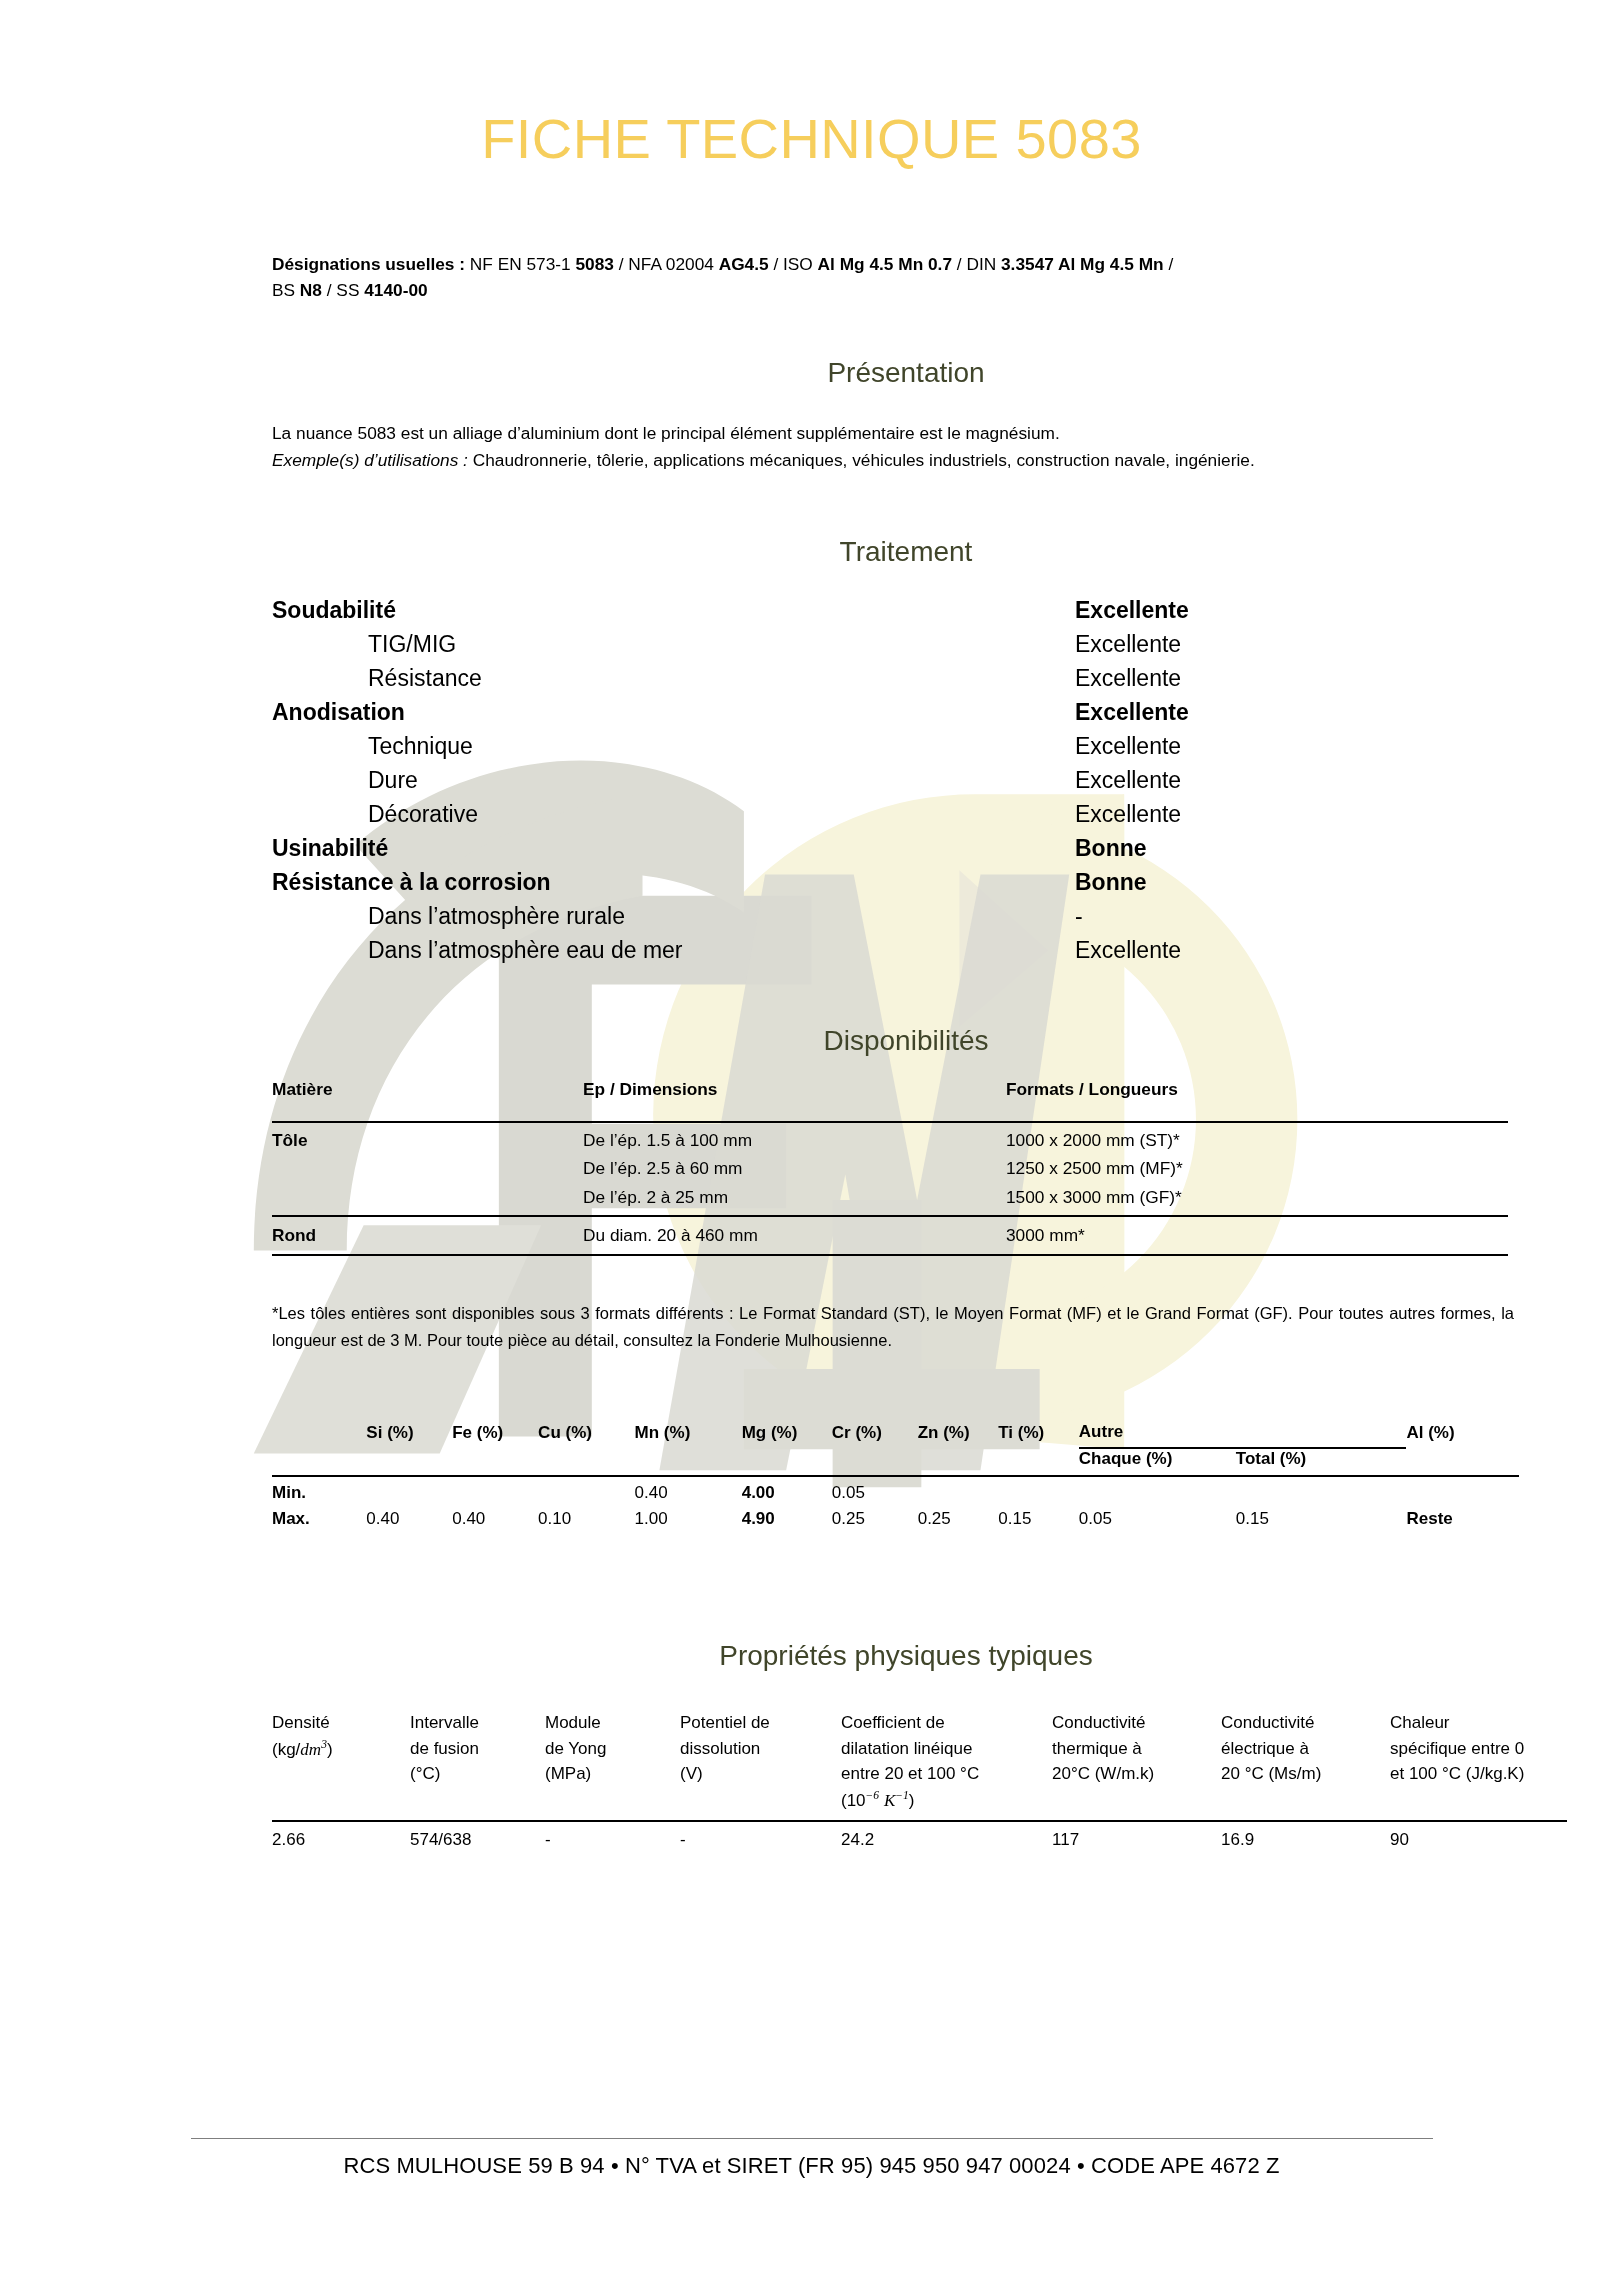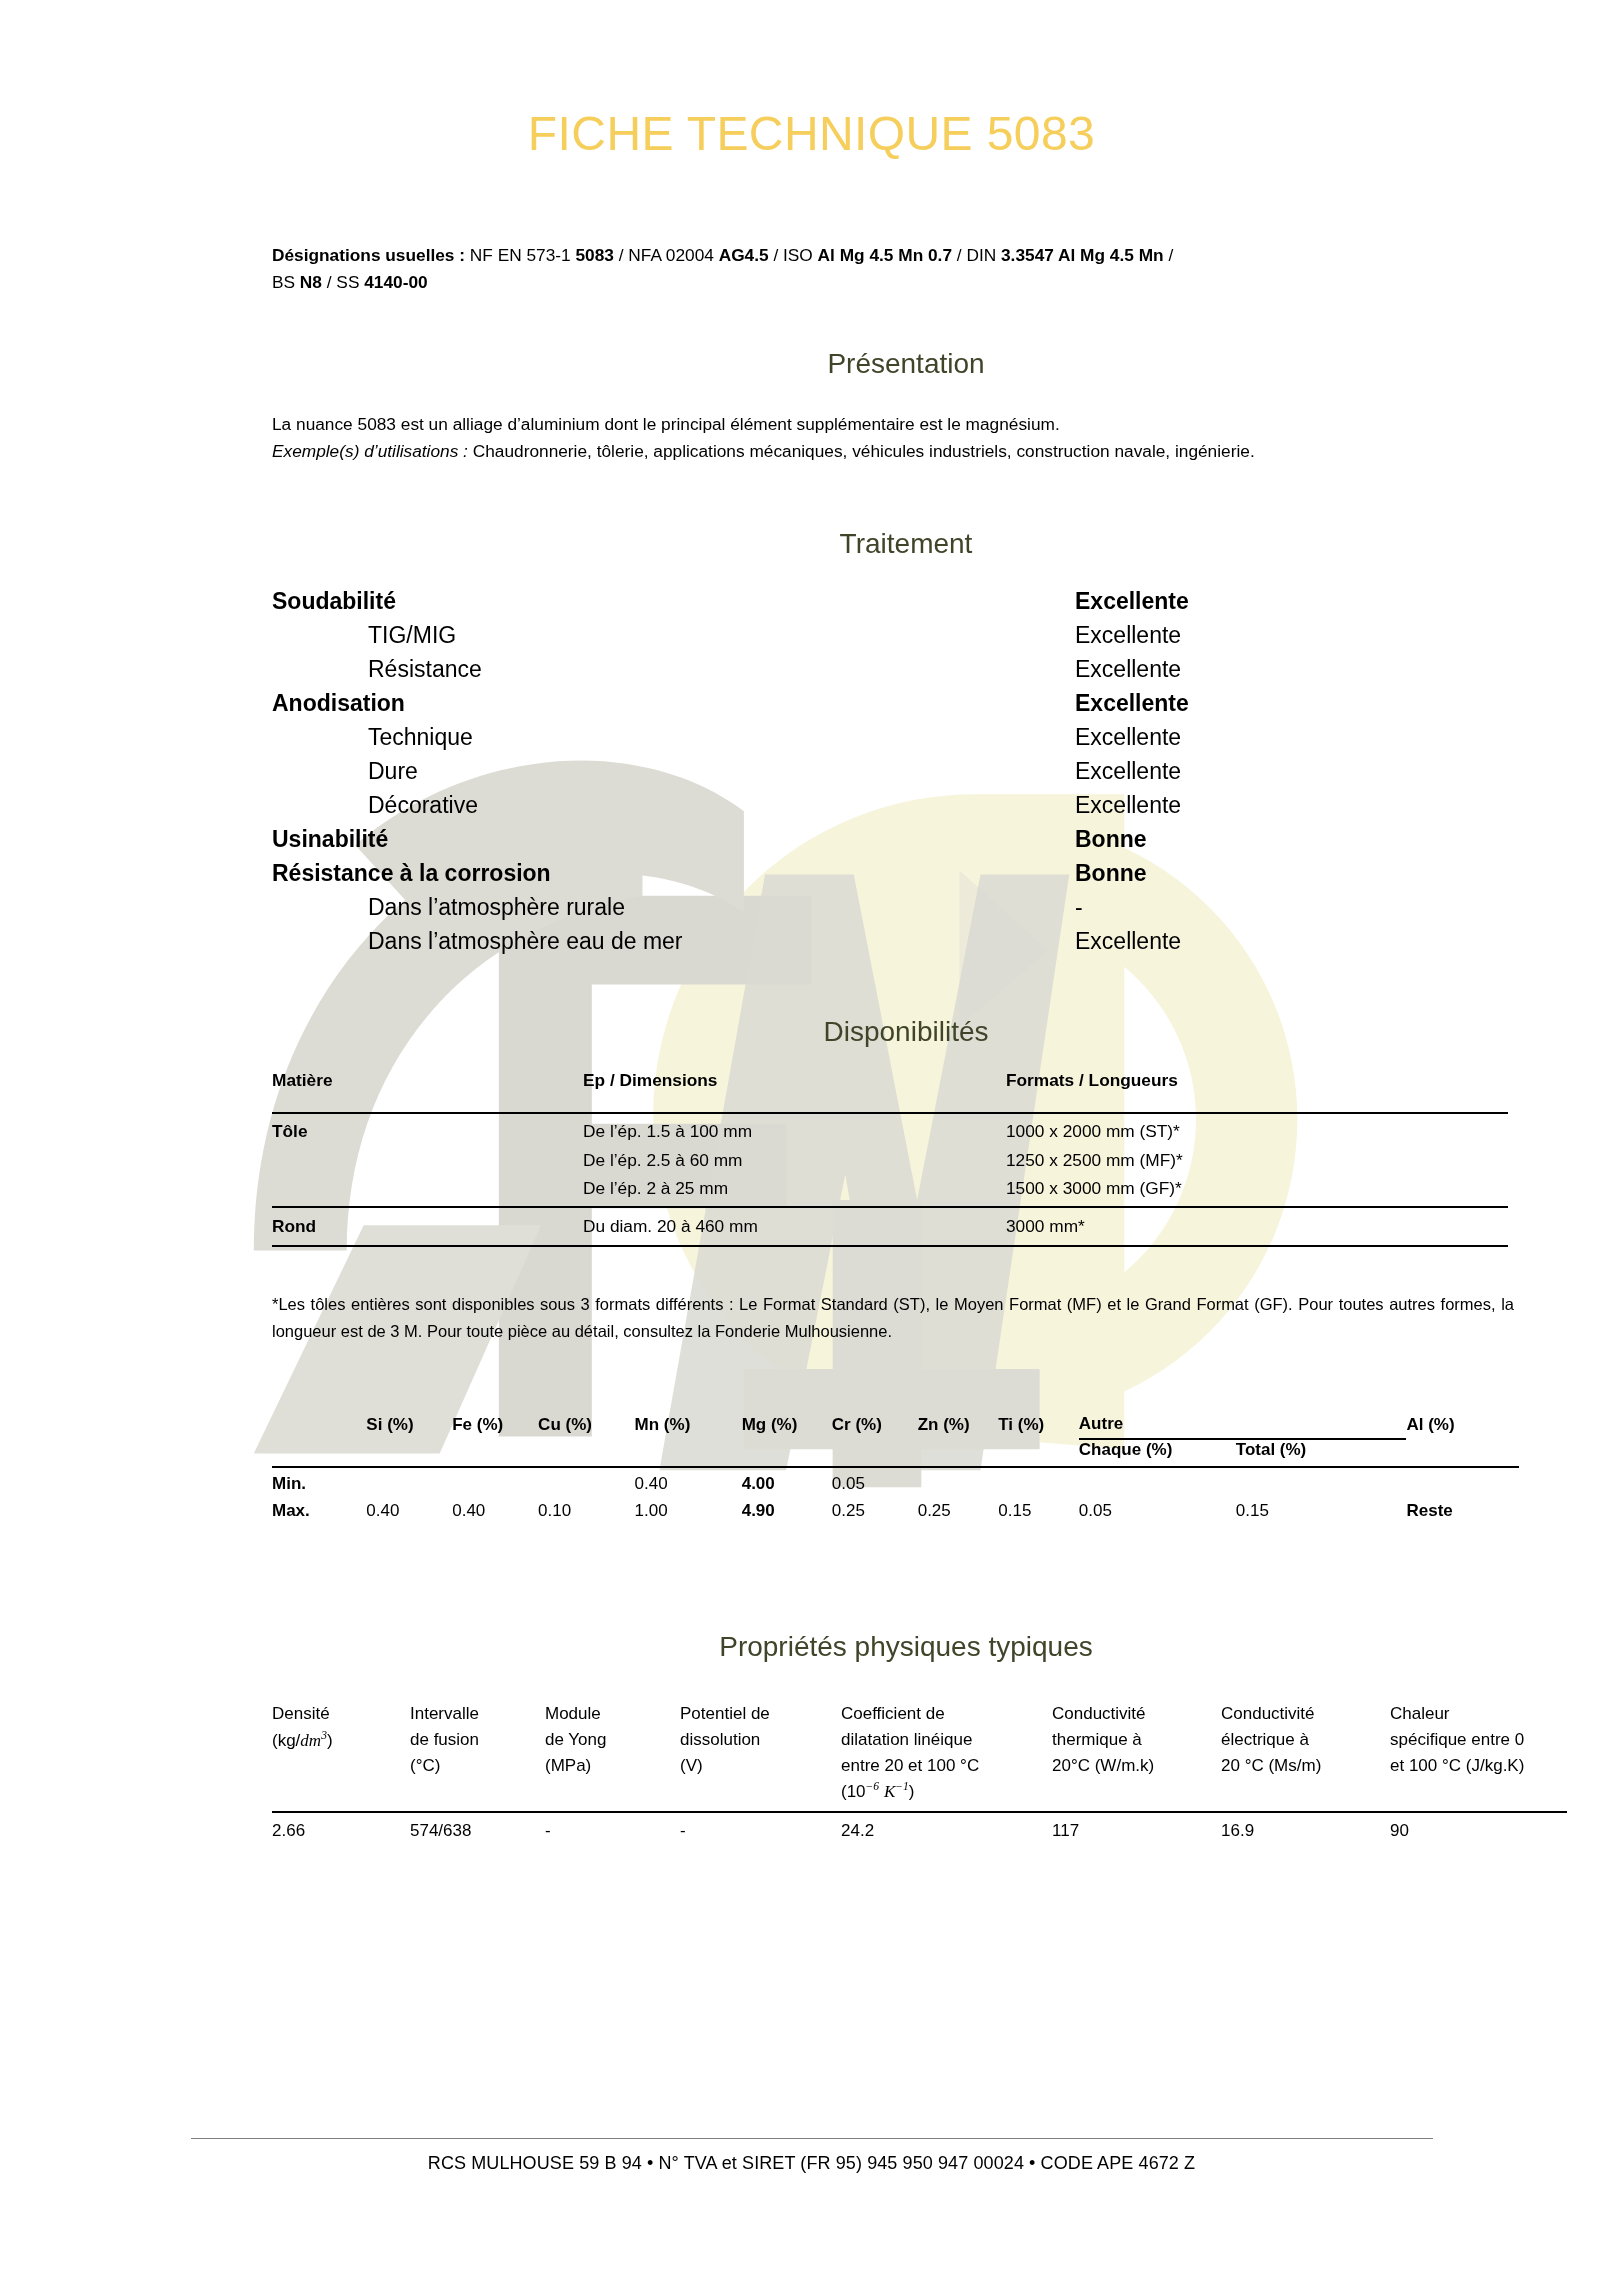--- a/index.html
+++ b/index.html
@@ -36,21 +36,21 @@
   .inner {
     margin: 0 auto;
     width: 1268px;
     padding-left: 189px;
     padding-right: 0;
     box-sizing: content-box;
   }
 
   .doc-title {
     text-align: center;
-    font-size: 48px;
+    font-size: 56px;
     font-weight: normal;
     color: #F6CE5C;
     letter-spacing: 0.4px;
     padding-top: 108px;
     margin: 0;
     line-height: 1.1;
   }
 
   .designations {
     margin: 0;
@@ -192,21 +192,21 @@
     width: 1623px;
     z-index: 2;
   }
   .footer-rule {
     width: 1242px;
     margin: 0 auto;
     border-top: 1.3px solid #7f7f7f;
   }
   .footer-text {
     text-align: center;
-    font-size: 18px;
+    font-size: 22px;
     padding-top: 14.4px;
     margin: 0;
     letter-spacing: 0.1px;
   }
 </style>
 </head>
 <body>
 
 <div class="page">
 

